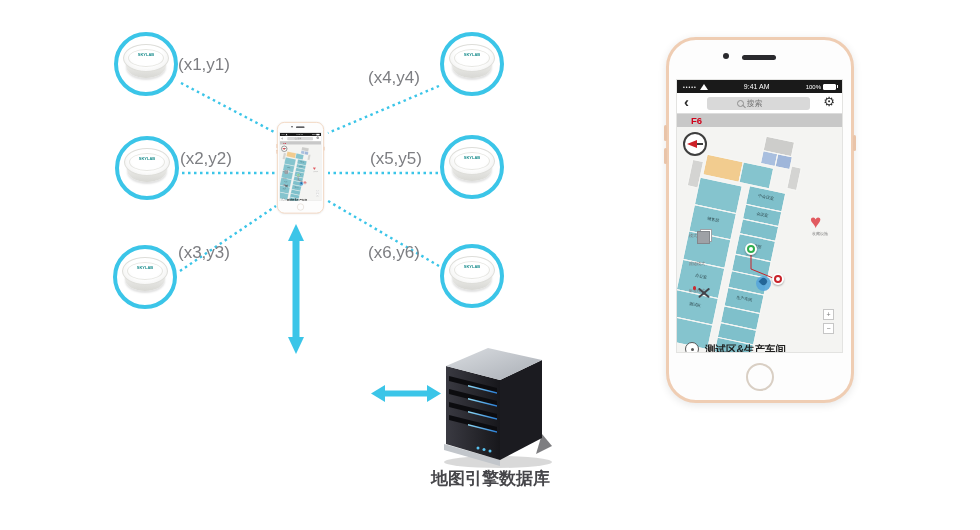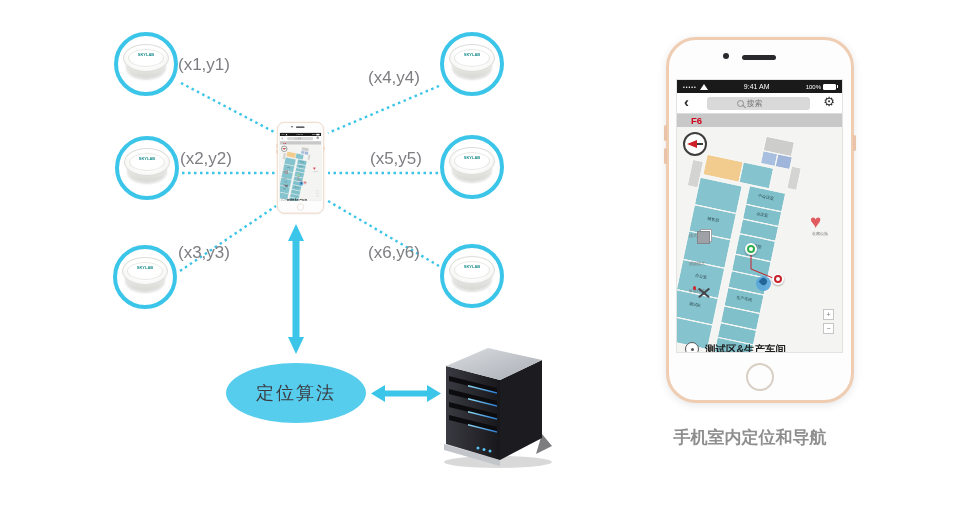--- a/index.html
+++ b/index.html
@@ -200,21 +200,20 @@
     </div>
   </div>
 
   <div class="coord-label" style="left:178px;top:55px">(x1,y1)</div>
   <div class="coord-label" style="left:180px;top:149px">(x2,y2)</div>
   <div class="coord-label" style="left:178px;top:243px">(x3,y3)</div>
   <div class="coord-label" style="left:368px;top:68px">(x4,y4)</div>
   <div class="coord-label" style="left:370px;top:149px">(x5,y5)</div>
   <div class="coord-label" style="left:368px;top:243px">(x6,y6)</div>
 
-  <div class="algo">定位算法</div>
 
   <svg class="overlay" style="left:438px;top:344px" width="118" height="126">
     <defs>
       <linearGradient id="gTop" x1="0" y1="0" x2="1" y2="1">
         <stop offset="0" stop-color="#DADDE1"></stop>
           <stop offset="1" stop-color="#A9AEB5"></stop>
       </linearGradient>
       <linearGradient id="gFront" x1="0" y1="0" x2="1" y2="0">
         <stop offset="0" stop-color="#3A3A42"></stop>
           <stop offset="1" stop-color="#17171B"></stop>
@@ -241,22 +240,22 @@
       <polygon points="30,54 59,61.2 59,62.8 30,55.6"></polygon>
       <polygon points="30,67 59,74.2 59,75.8 30,68.6"></polygon>
       <polygon points="30,80 59,87.2 59,88.8 30,81.6"></polygon>
     </g>
     <g fill="#59C2F0">
       <circle cx="40" cy="104" r="1.5"></circle>
         <circle cx="46" cy="105.5" r="1.5"></circle>
         <circle cx="52" cy="107" r="1.5"></circle>
     </g>
   </svg>
-
-  <div class="caption">手机室内定位和导航</div>
+  <div class="db-label">地图引擎数据库</div>
+
 
   <div class="phone" id="phone-master" style="left:666px;top:37px">
     <div class="camera"></div>
     <div class="speaker"></div>
     <div class="side-btn" style="left:-5px;top:85px"></div>
     <div class="side-btn" style="left:-5px;top:108px"></div>
     <div class="side-btn" style="right:-5px;top:95px"></div>
     <div class="home"></div>
 
     <div class="app-screen">

